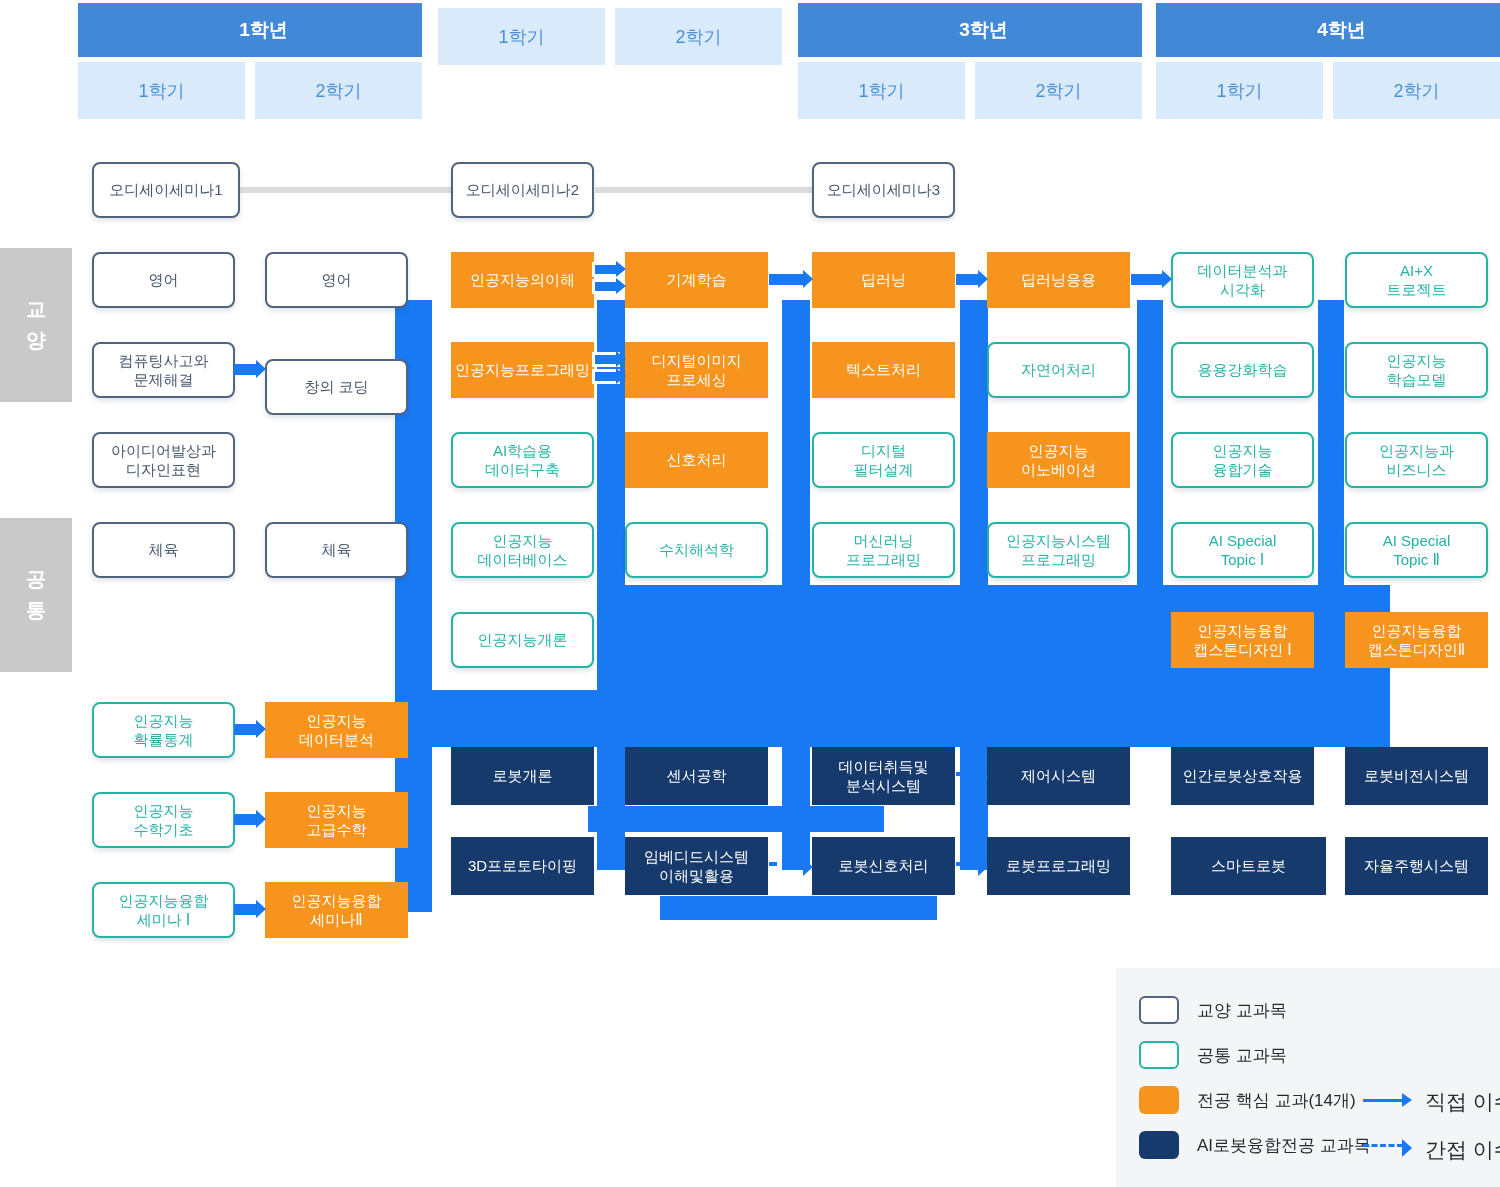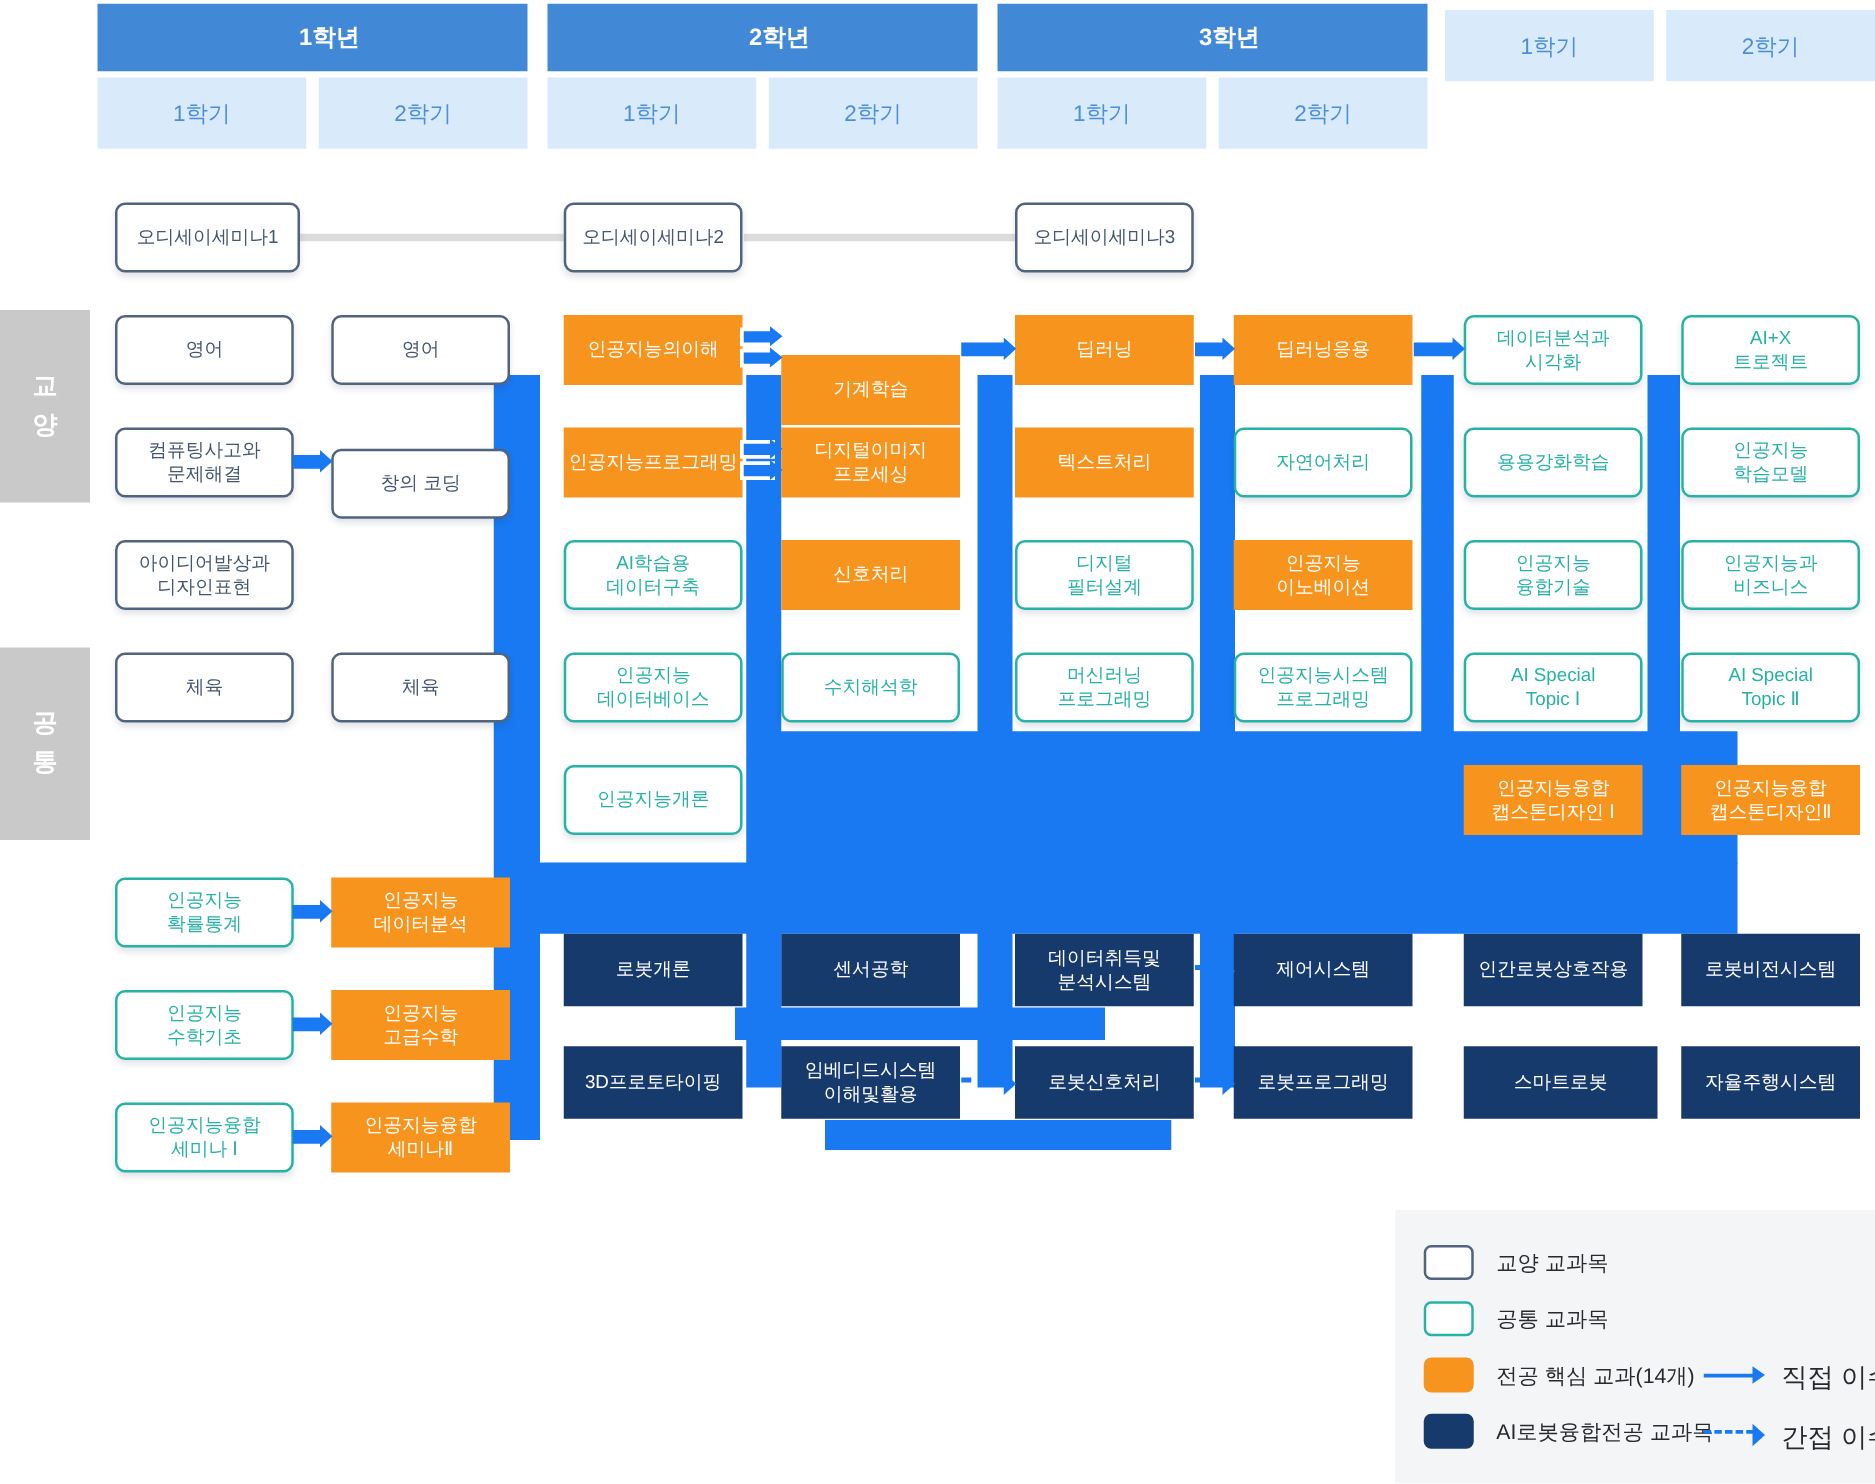--- a/index.html
+++ b/index.html
@@ -64,34 +64,34 @@
 <div class="stage">
 
   <div class="year-group" style="left:78px">
     <div class="year-bar">1학년</div>
     <div class="sem-row">
       <div class="sem">1학기</div>
       <div class="sem">2학기</div>
     </div>
   </div>
   <div class="year-group" style="left:438px">
-    <div class="year-bar">2학년</div>
     <div class="sem-row">
       <div class="sem">1학기</div>
       <div class="sem">2학기</div>
     </div>
   </div>
   <div class="year-group" style="left:798px">
     <div class="year-bar">3학년</div>
     <div class="sem-row">
       <div class="sem">1학기</div>
       <div class="sem">2학기</div>
     </div>
   </div>
   <div class="year-group" style="left:1156px">
+    <div class="year-bar">4학년</div>
     <div class="sem-row">
       <div class="sem">1학기</div>
       <div class="sem">2학기</div>
     </div>
   </div>
 
   <div class="side-label side-liberal">교
 양</div>
   <div class="side-label side-common">공
 통</div>
@@ -151,21 +151,21 @@
       </div>
       <div class="arrow dashed" style="left: 956px; top: 862px; width: 23px;">
         <span class="head"></span>
       </div>
       <div class="box liberal" style="left: 92px; top: 162px; width: 148px; height: 56px;">오디세이세미나1</div>
       <div class="box liberal" style="left: 451px; top: 162px; width: 143px; height: 56px;">오디세이세미나2</div>
       <div class="box liberal" style="left: 812px; top: 162px; width: 143px; height: 56px;">오디세이세미나3</div>
       <div class="box liberal" style="left: 92px; top: 252px; width: 143px; height: 56px;">영어</div>
       <div class="box liberal" style="left: 265px; top: 252px; width: 143px; height: 56px;">영어</div>
       <div class="box core" style="left: 451px; top: 252px; width: 143px; height: 56px;">인공지능의이해</div>
-      <div class="box core" style="left: 625px; top: 252px; width: 143px; height: 56px; margin-top: 32px;">기계학습</div>
+      <div class="box core" style="left: 625px; top: 252px; width: 143px; height: 56px;">기계학습</div>
       <div class="box core" style="left: 812px; top: 252px; width: 143px; height: 56px;">딥러닝</div>
       <div class="box core" style="left: 987px; top: 252px; width: 143px; height: 56px;">딥러닝응용</div>
       <div class="box common" style="left: 1171px; top: 252px; width: 143px; height: 56px;">데이터분석과
 시각화</div>
       <div class="box common" style="left: 1345px; top: 252px; width: 143px; height: 56px;">AI+X
 트로젝트</div>
       <div class="box liberal" style="left: 92px; top: 342px; width: 143px; height: 56px;">컴퓨팅사고와
 문제해결</div>
       <div class="box liberal" style="left: 265px; top: 359px; width: 143px; height: 56px;">창의 코딩</div>
       <div class="box core" style="left: 451px; top: 342px; width: 143px; height: 56px;">인공지능프로그래밍</div>

